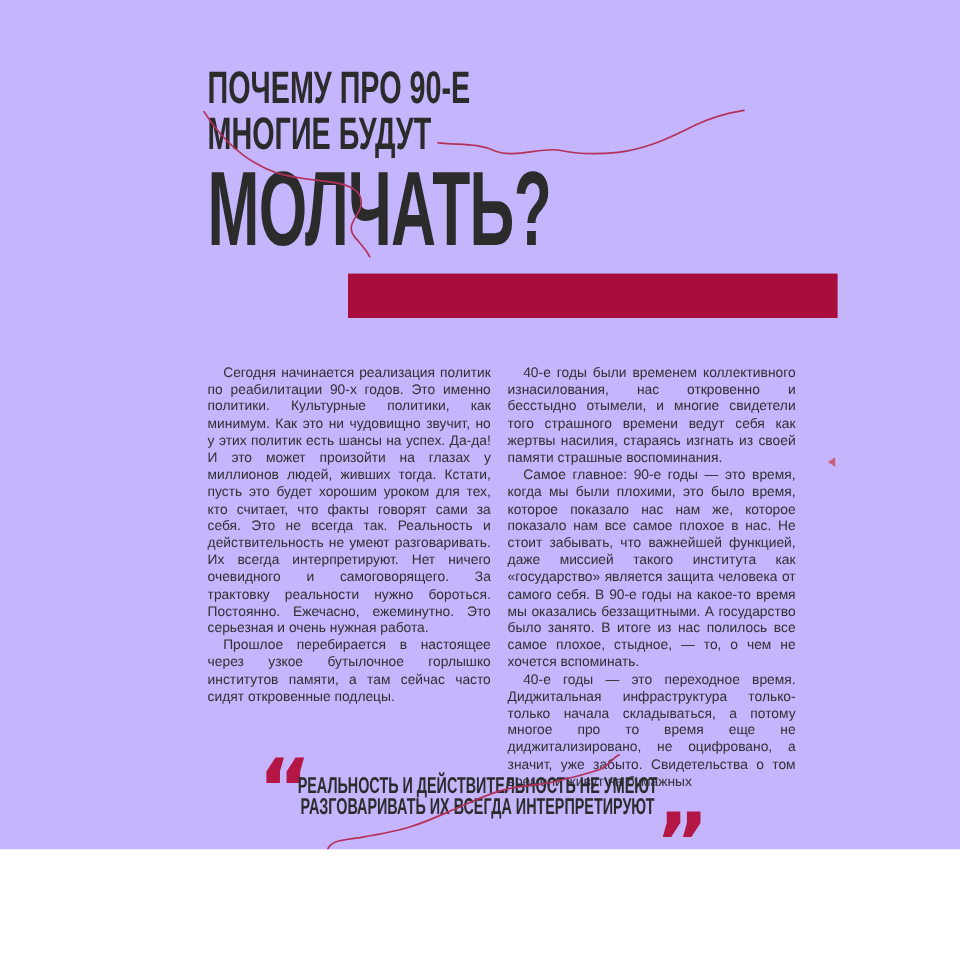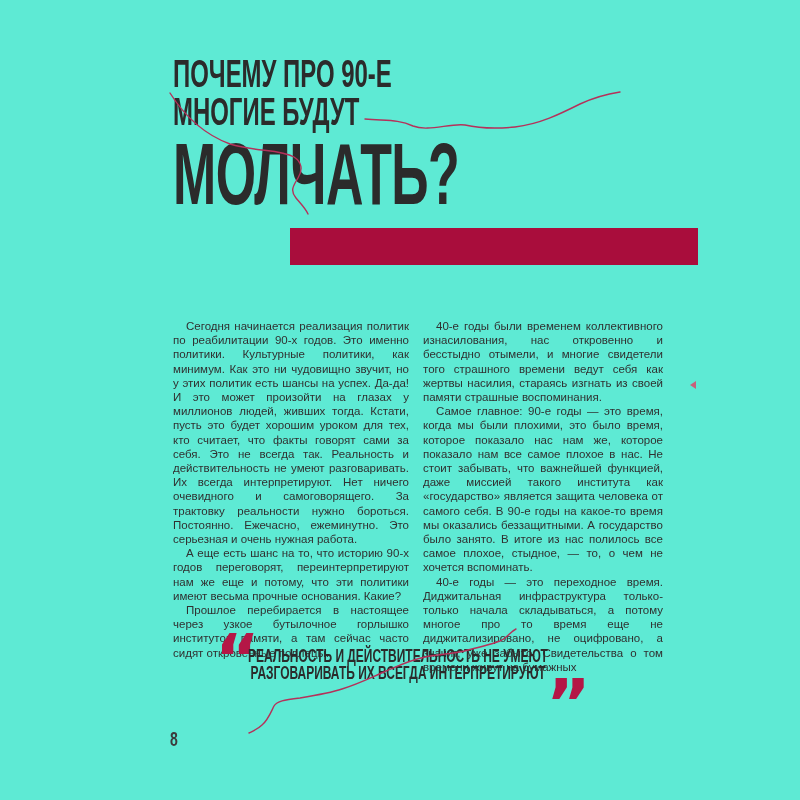--- a/index.html
+++ b/index.html
@@ -1,36 +1,36 @@
 <!DOCTYPE html>
 <html lang="ru" style="--accent-bar: #a90d3c; --accent-line: #b5315a; --accent-quote: #b41746; --title-text: #2b2b2b; --body-text: #303030;"><head>
 <meta charset="utf-8">
 <style>
   html,body{margin:0;padding:0;background:#ffffff;}
   .sheet{
-    position:relative;width:800px;height:800px;background:#5eead4;overflow:hidden;
+    position:relative;width:800px;height:708px;background:#c4b5fd;overflow:hidden;
     font-family:"Liberation Sans",sans-serif;
   }
   
   .title-line{
     position:absolute;left:173px;white-space:nowrap;
     font-weight:700;color:var(--title-text,#2b2b2b);
     transform-origin:left top;letter-spacing:0px;
   }
   .t1{top:55px;font-size:38px;line-height:38px;transform:scaleX(0.63);}
   .t2{top:93px;font-size:38px;line-height:38px;transform:scaleX(0.63);}
   .t3{top:130px;font-size:88px;line-height:88px;letter-spacing:-1px;transform:scaleX(0.59);}
   
   .red-bar{
     position:absolute;left:290px;top:228px;width:408px;height:37px;
     background:var(--accent-bar,#a90d3c);
   }
   
   .col{
-    position:absolute;top:319px;
+    position:absolute;top:304px;
     font-size:11.5px;line-height:14.2px;color:var(--body-text,#303030);
     text-align:justify;
   }
   .col-left{left:173px;width:236px;}
   .col-right{left:423px;width:240px;}
   .col p{margin:0;text-indent:13px;}
   
   .pull-quote{position:absolute;left:268px;top:646px;width:260px;height:60px;}
   .q-line{
     position:absolute;left:50%;white-space:nowrap;
@@ -66,21 +66,20 @@
 <div class="sheet">
 
   <div class="title-line t1">ПОЧЕМУ ПРО 90-Е</div>
   <div class="title-line t2">МНОГИЕ БУДУТ</div>
   <div class="title-line t3">МОЛЧАТЬ?</div>
 
   <div class="red-bar"></div>
 
   <section class="col col-left">
     <p>Сегодня начинается реализация политик по реабилитации 90-х годов. Это именно политики. Культурные политики, как минимум. Как это ни чудовищно звучит, но у этих политик есть шансы на успех. Да-да! И это может произойти на глазах у миллионов людей, живших тогда. Кстати, пусть это будет хорошим уроком для тех, кто считает, что факты говорят сами за себя. Это не всегда так. Реальность и действительность не умеют разговаривать. Их всегда интерпретируют. Нет ничего очевидного и самоговорящего. За трактовку реальности нужно бороться. Постоянно. Ежечасно, ежеминутно. Это серьезная и очень нужная работа.</p>
-    <p>А еще есть шанс на то, что историю 90-х годов переговорят, переинтерпретируют нам же еще и потому, что эти политики имеют весьма прочные основания. Какие?</p>
     <p>Прошлое перебирается в настоящее через узкое бутылочное горлышко институтов памяти, а там сейчас часто сидят откровенные подлецы.</p>
   </section>
   <section class="col col-right">
     <p>40-е годы были временем коллективного изнасилования, нас откровенно и бесстыдно отымели, и многие свидетели того страшного времени ведут себя как жертвы насилия, стараясь изгнать из своей памяти страшные воспоминания.</p>
     <p>Самое главное: 90-е годы — это время, когда мы были плохими, это было время, которое показало нас нам же, которое показало нам все самое плохое в нас. Не стоит забывать, что важнейшей функцией, даже миссией такого института как «государство» является защита человека от самого себя. В 90-е годы на какое-то время мы оказались беззащитными. А государство было занято. В итоге из нас полилось все самое плохое, стыдное, — то, о чем не хочется вспоминать.</p>
     <p>40-е годы — это переходное время. Диджитальная инфраструктура только-только начала складываться, а потому многое про то время еще не диджитализировано, не оцифровано, а значит, уже забыто. Свидетельства о том времени живут на бумажных</p>
   </section>
 
   <span class="q-mark q-open">“</span>
   <div class="pull-quote">

